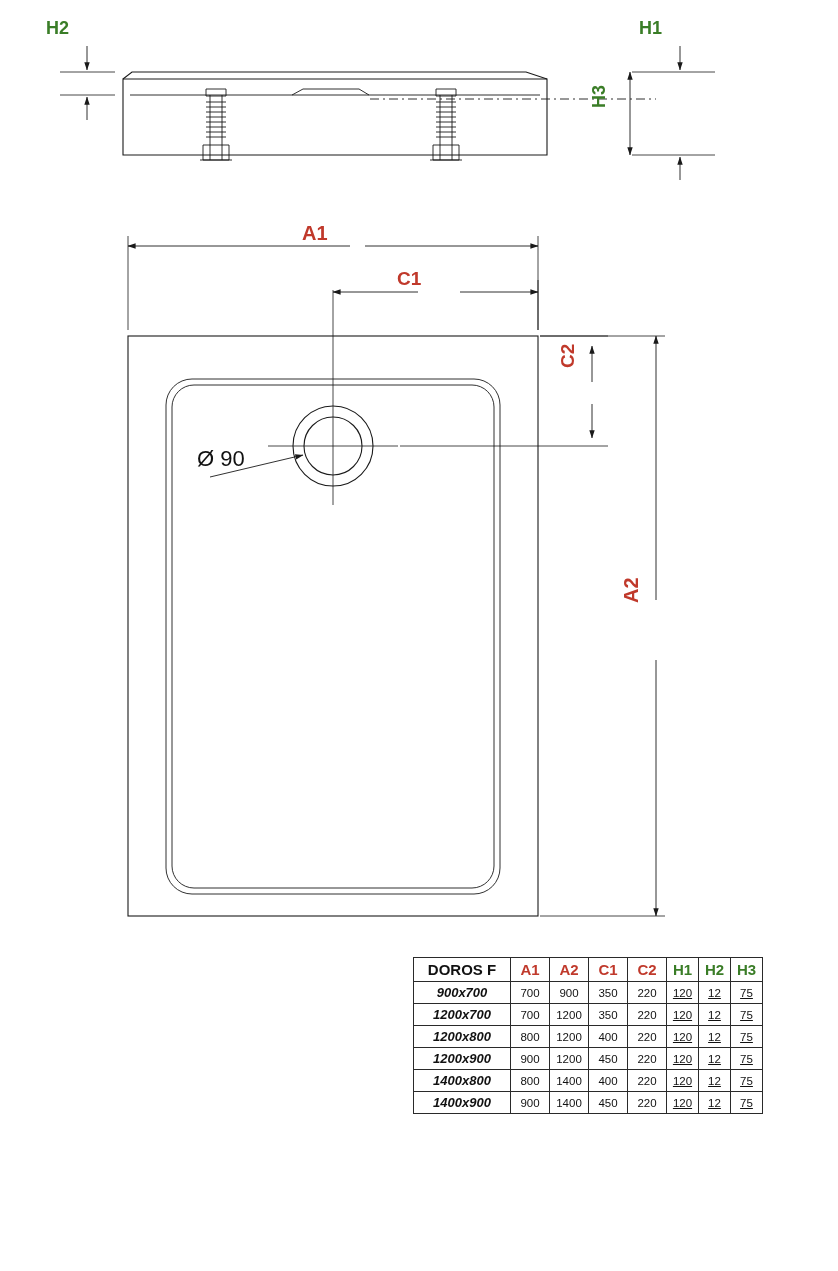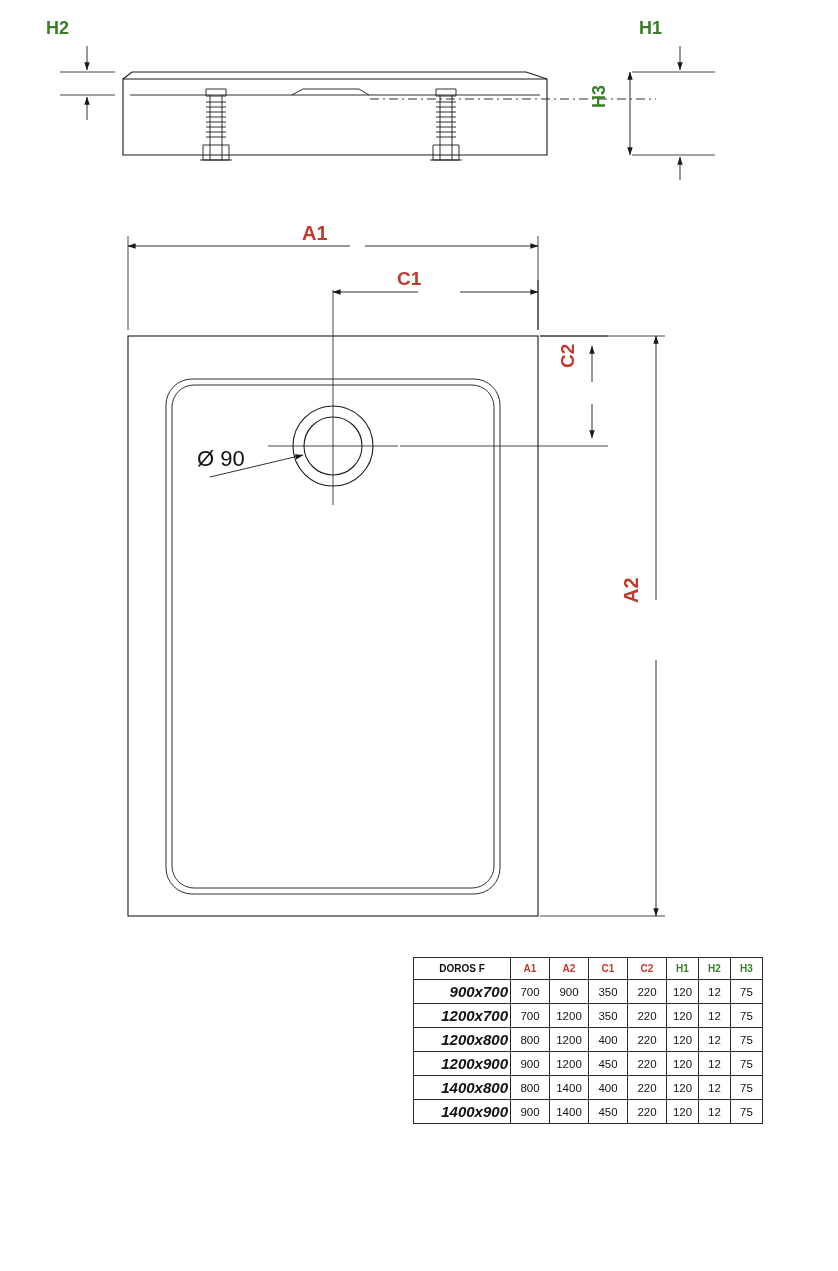--- a/index.html
+++ b/index.html
@@ -6,27 +6,27 @@
   body{width:838px;height:1271px;position:relative;font-family:"Liberation Sans",sans-serif;overflow:hidden;}
   .stage{position:absolute;left:0;top:0;width:838px;height:1040px;padding-left:20px;}
   svg{display:block;}
   .lbl{position:absolute;font-family:"Liberation Sans",sans-serif;}
   .red{color:#c0392b;}
   .green{color:#3a7d27;}
 
   
   .spec-table{position:absolute;left:413px;top:957px;border-collapse:collapse;font-size:11.5px;}
   .spec-table th,.spec-table td{border:1px solid #2a2a2a;text-align:center;padding:3px 2px;height:15px;}
-  .spec-table th{font-weight:bold;font-size:10px;}
+  .spec-table th{font-weight:bold;font-size:15px;}
   .spec-table th.name{width:92px;color:#111;}
   .spec-table th.red-h{color:#c0392b;width:34px;}
   .spec-table th.green-h{color:#3a7d27;width:27px;}
-  .spec-table td.name{font-weight:bold;font-style:italic;font-size:15px;color:#111;width:92px;text-align:right;}
+  .spec-table td.name{font-weight:bold;font-style:italic;font-size:13px;color:#111;width:92px;}
   .spec-table td.v{width:34px;color:#111;}
-  .spec-table td.g{width:27px;color:#111;}
+  .spec-table td.g{width:27px;color:#111;text-decoration:underline;}
 </style>
 </head>
 <body>
 
 <div class="stage">
 
   <svg width="838" height="1271" viewBox="0 0 838 1271">
     <defs>
       <marker id="arrHead" markerWidth="9" markerHeight="9" refX="8.5" refY="3" orient="auto" markerUnits="strokeWidth">
         <path d="M0,0 L9,3 L0,6 z" fill="#1a1a1a"></path>

